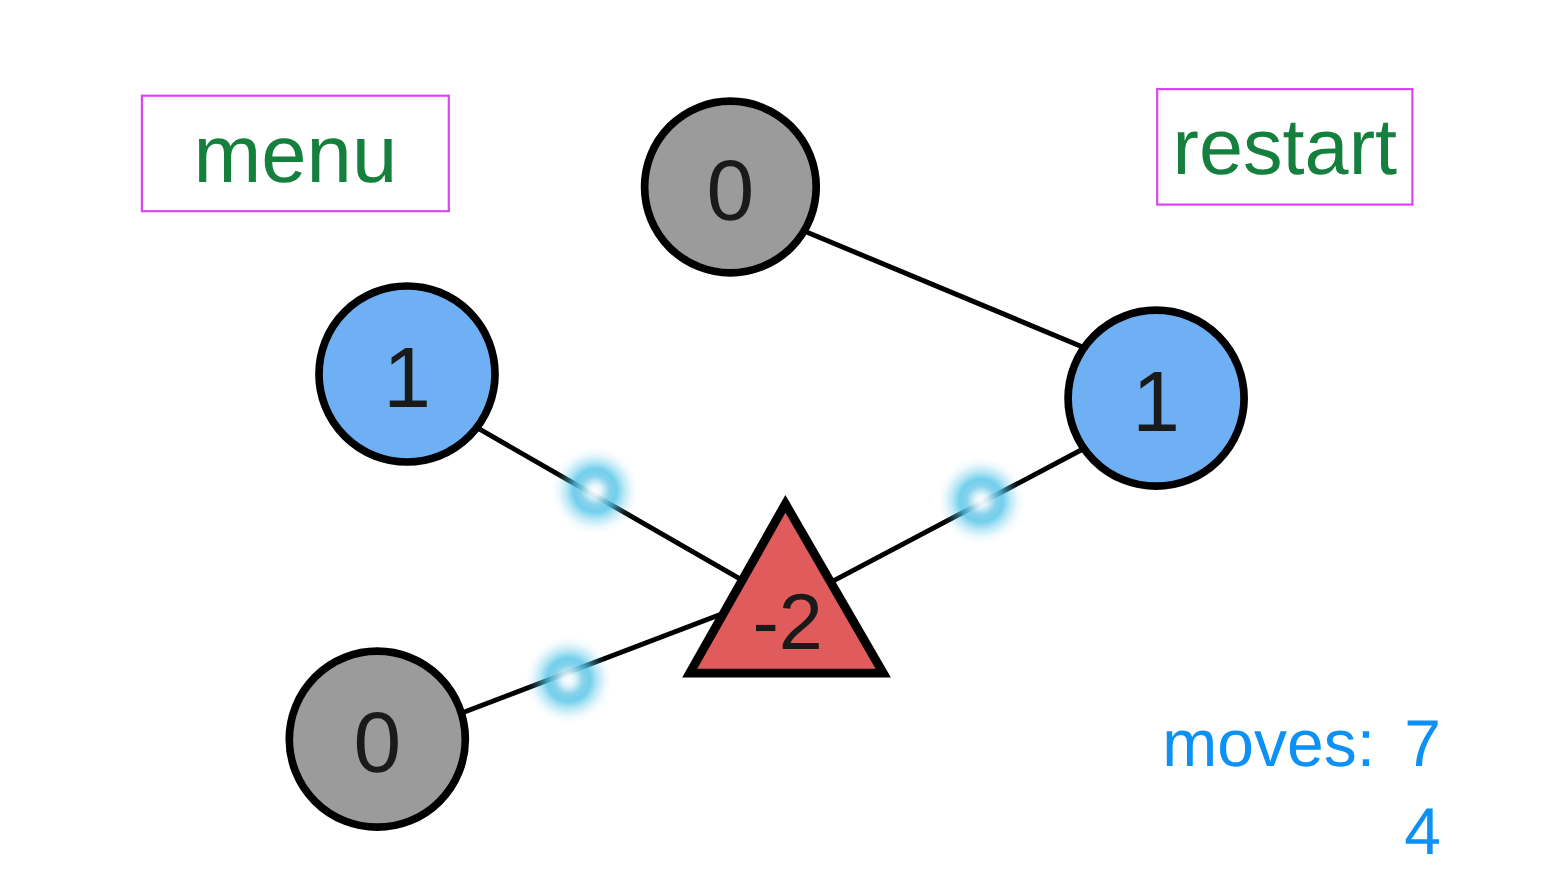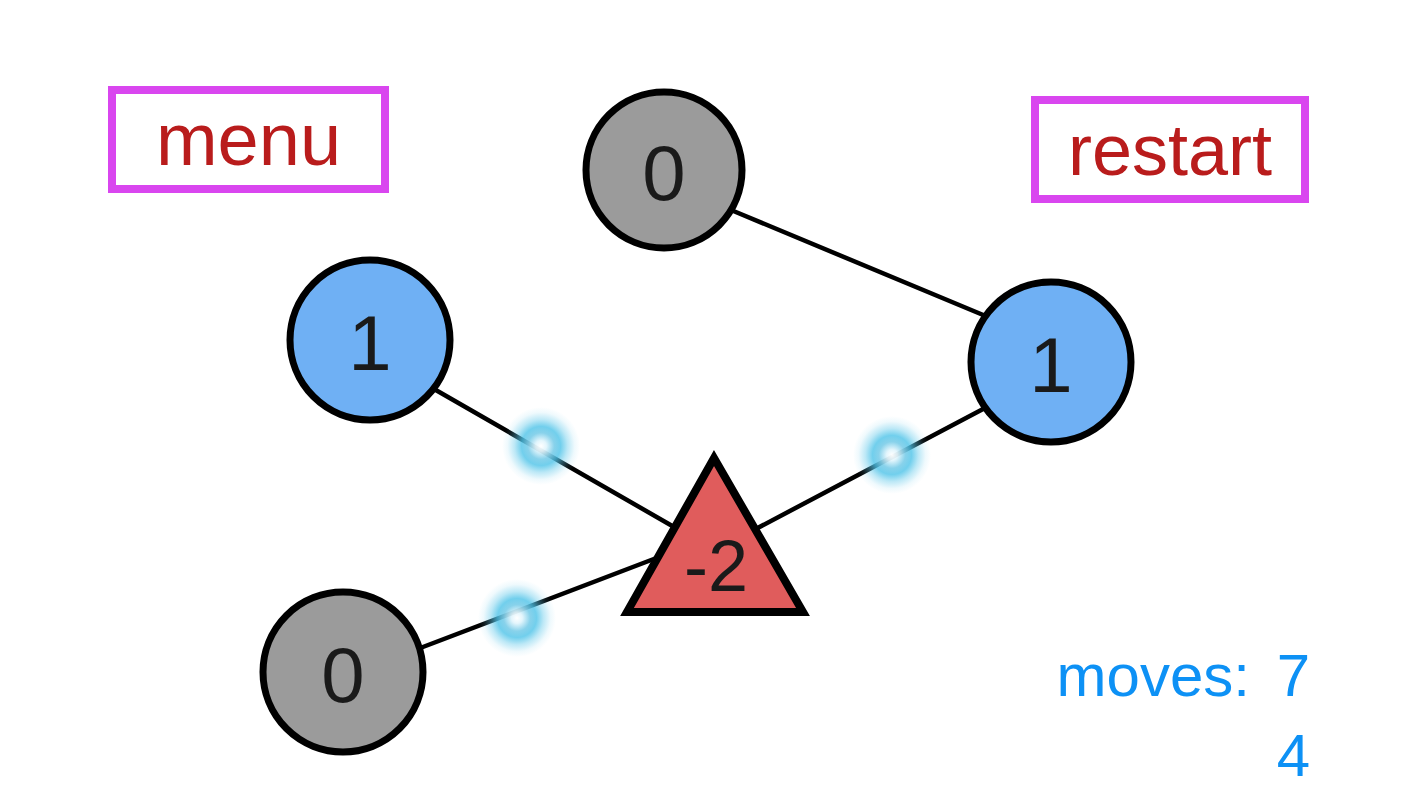--- a/index.html
+++ b/index.html
@@ -17,43 +17,44 @@
     height: 800px;
     background: #ffffff;
     overflow: hidden;
   }
 
   
   .ui-button {
     position: absolute;
     box-sizing: border-box;
     background: #ffffff;
-    border: 8px solid #d946ef;
-    color: #b91c1c;
+    border: 2px solid #d946ef;
+    color: #15803d;
     display: flex;
     align-items: center;
     justify-content: center;
     font-family: "Liberation Sans", sans-serif;
     font-weight: 300;
     letter-spacing: 0px;
     cursor: pointer;
     user-select: none;
     line-height: 1;
+    margin-left: 20px;
   }
   #menu-button {
     left: 108px;
     top: 86px;
     width: 281px;
     height: 107px;
     font-size: 74px;
   }
   #restart-button {
     left: 1031px;
-    top: 96px;
-    width: 278px;
+    top: 80px;
+    width: 234px;
     height: 107px;
     font-size: 72px;
   }
 
   
   #graph-layer {
     position: absolute;
     left: 0;
     top: 0;
     width: 1414px;

